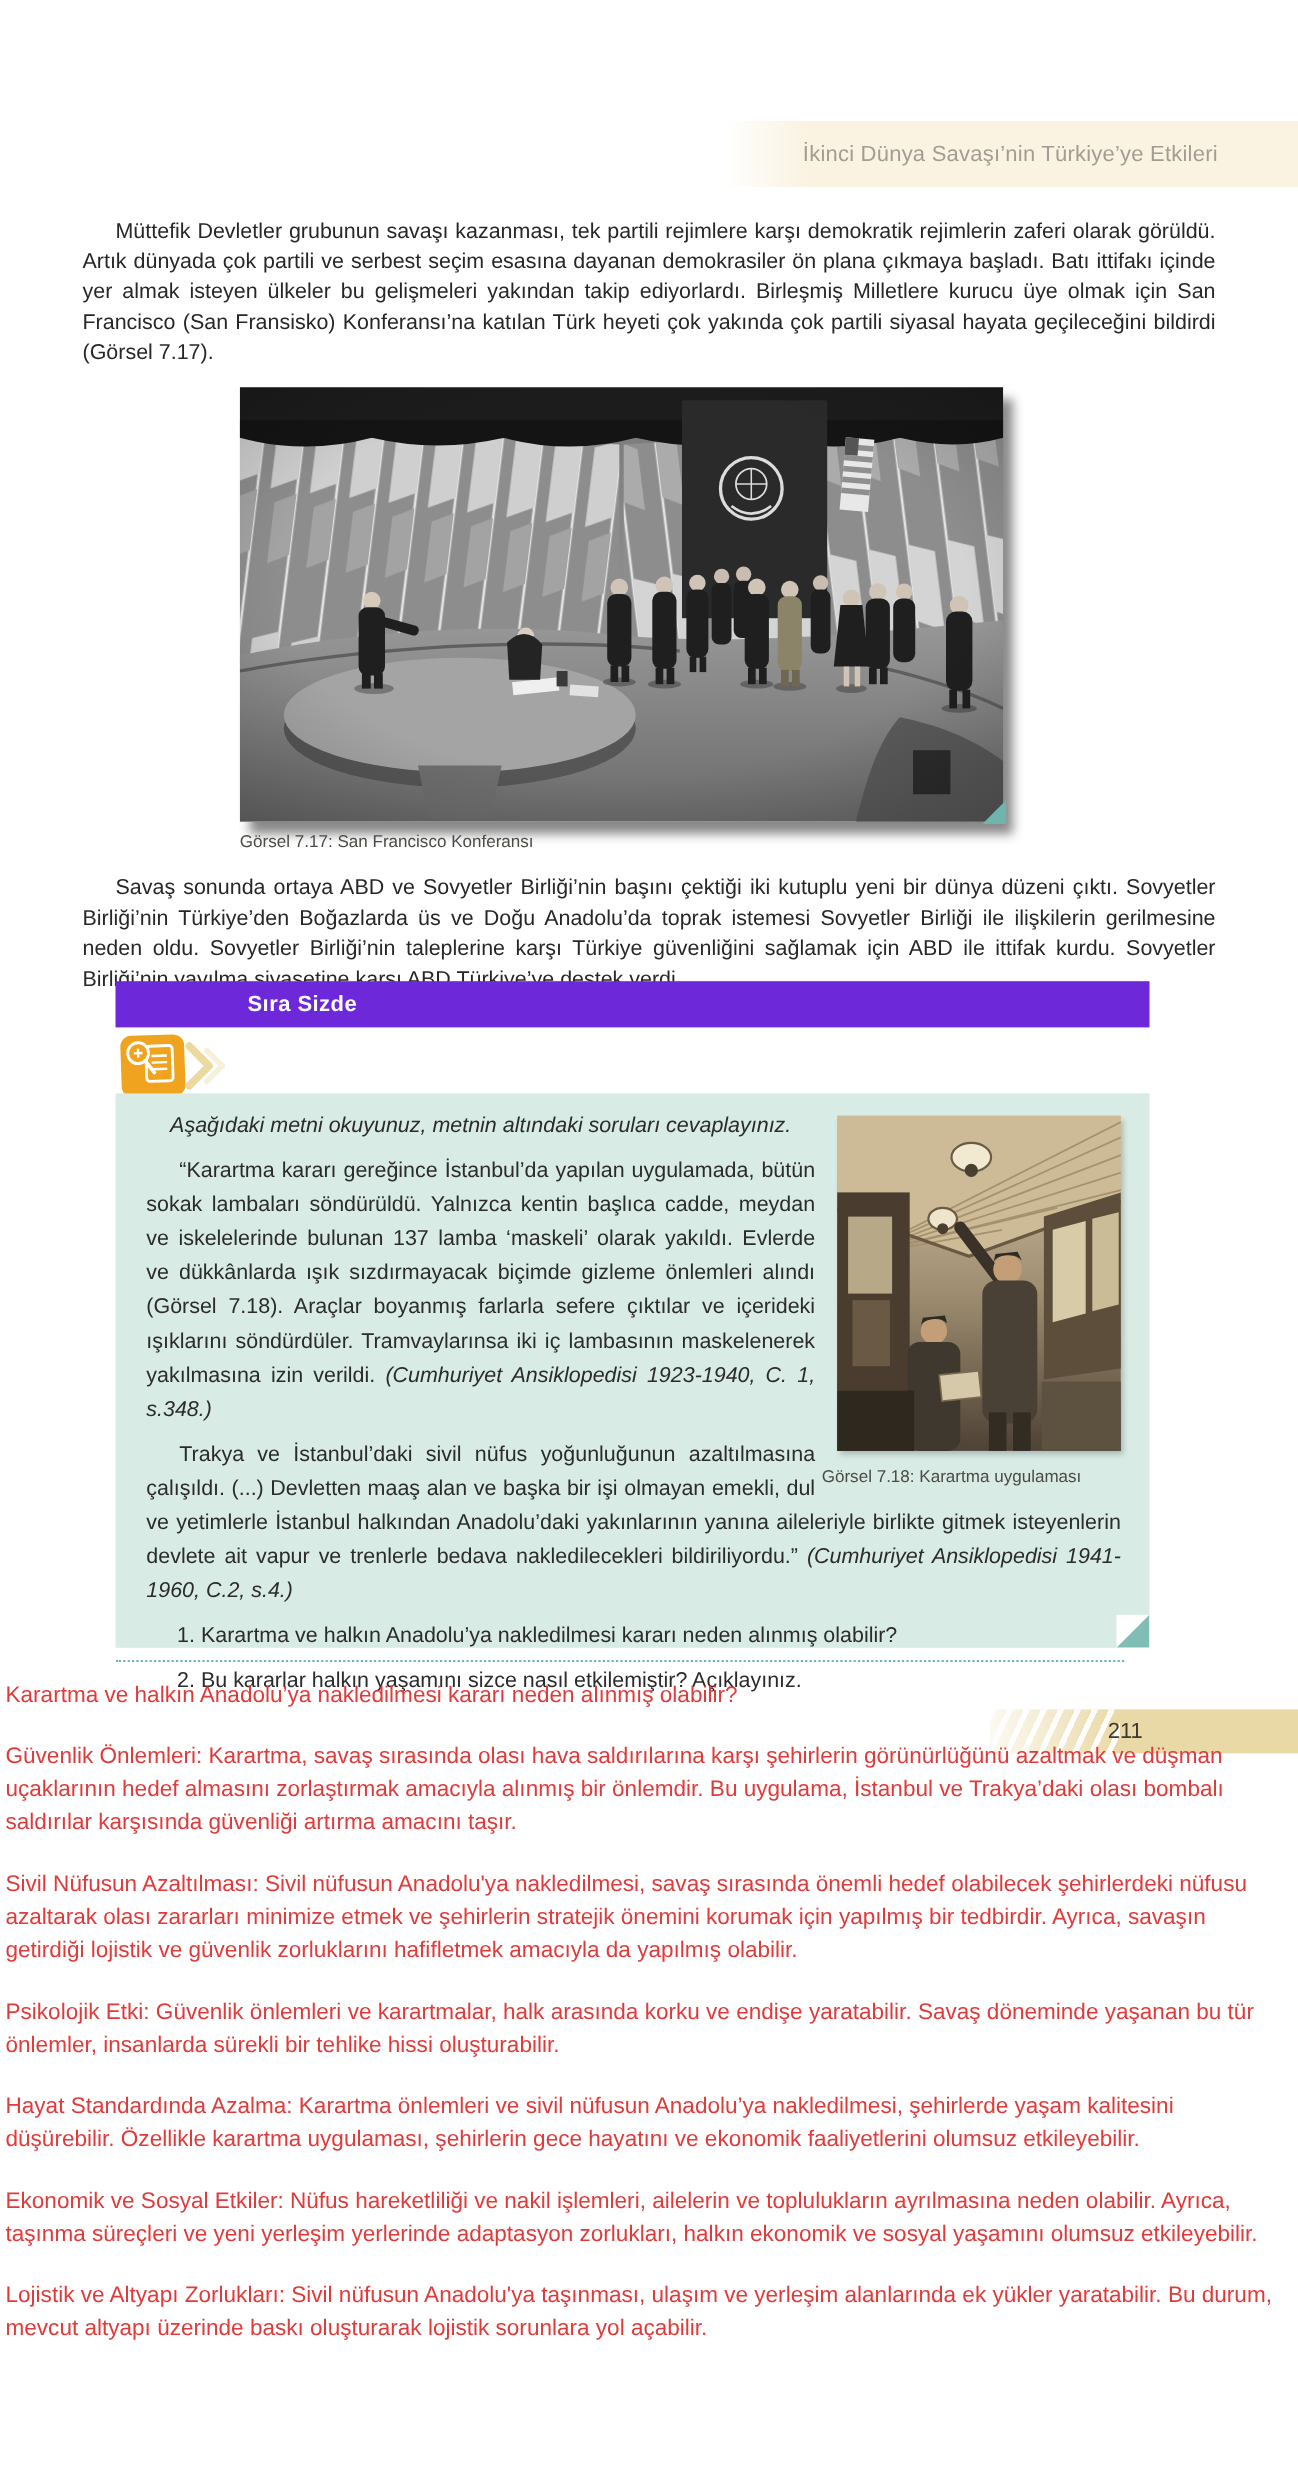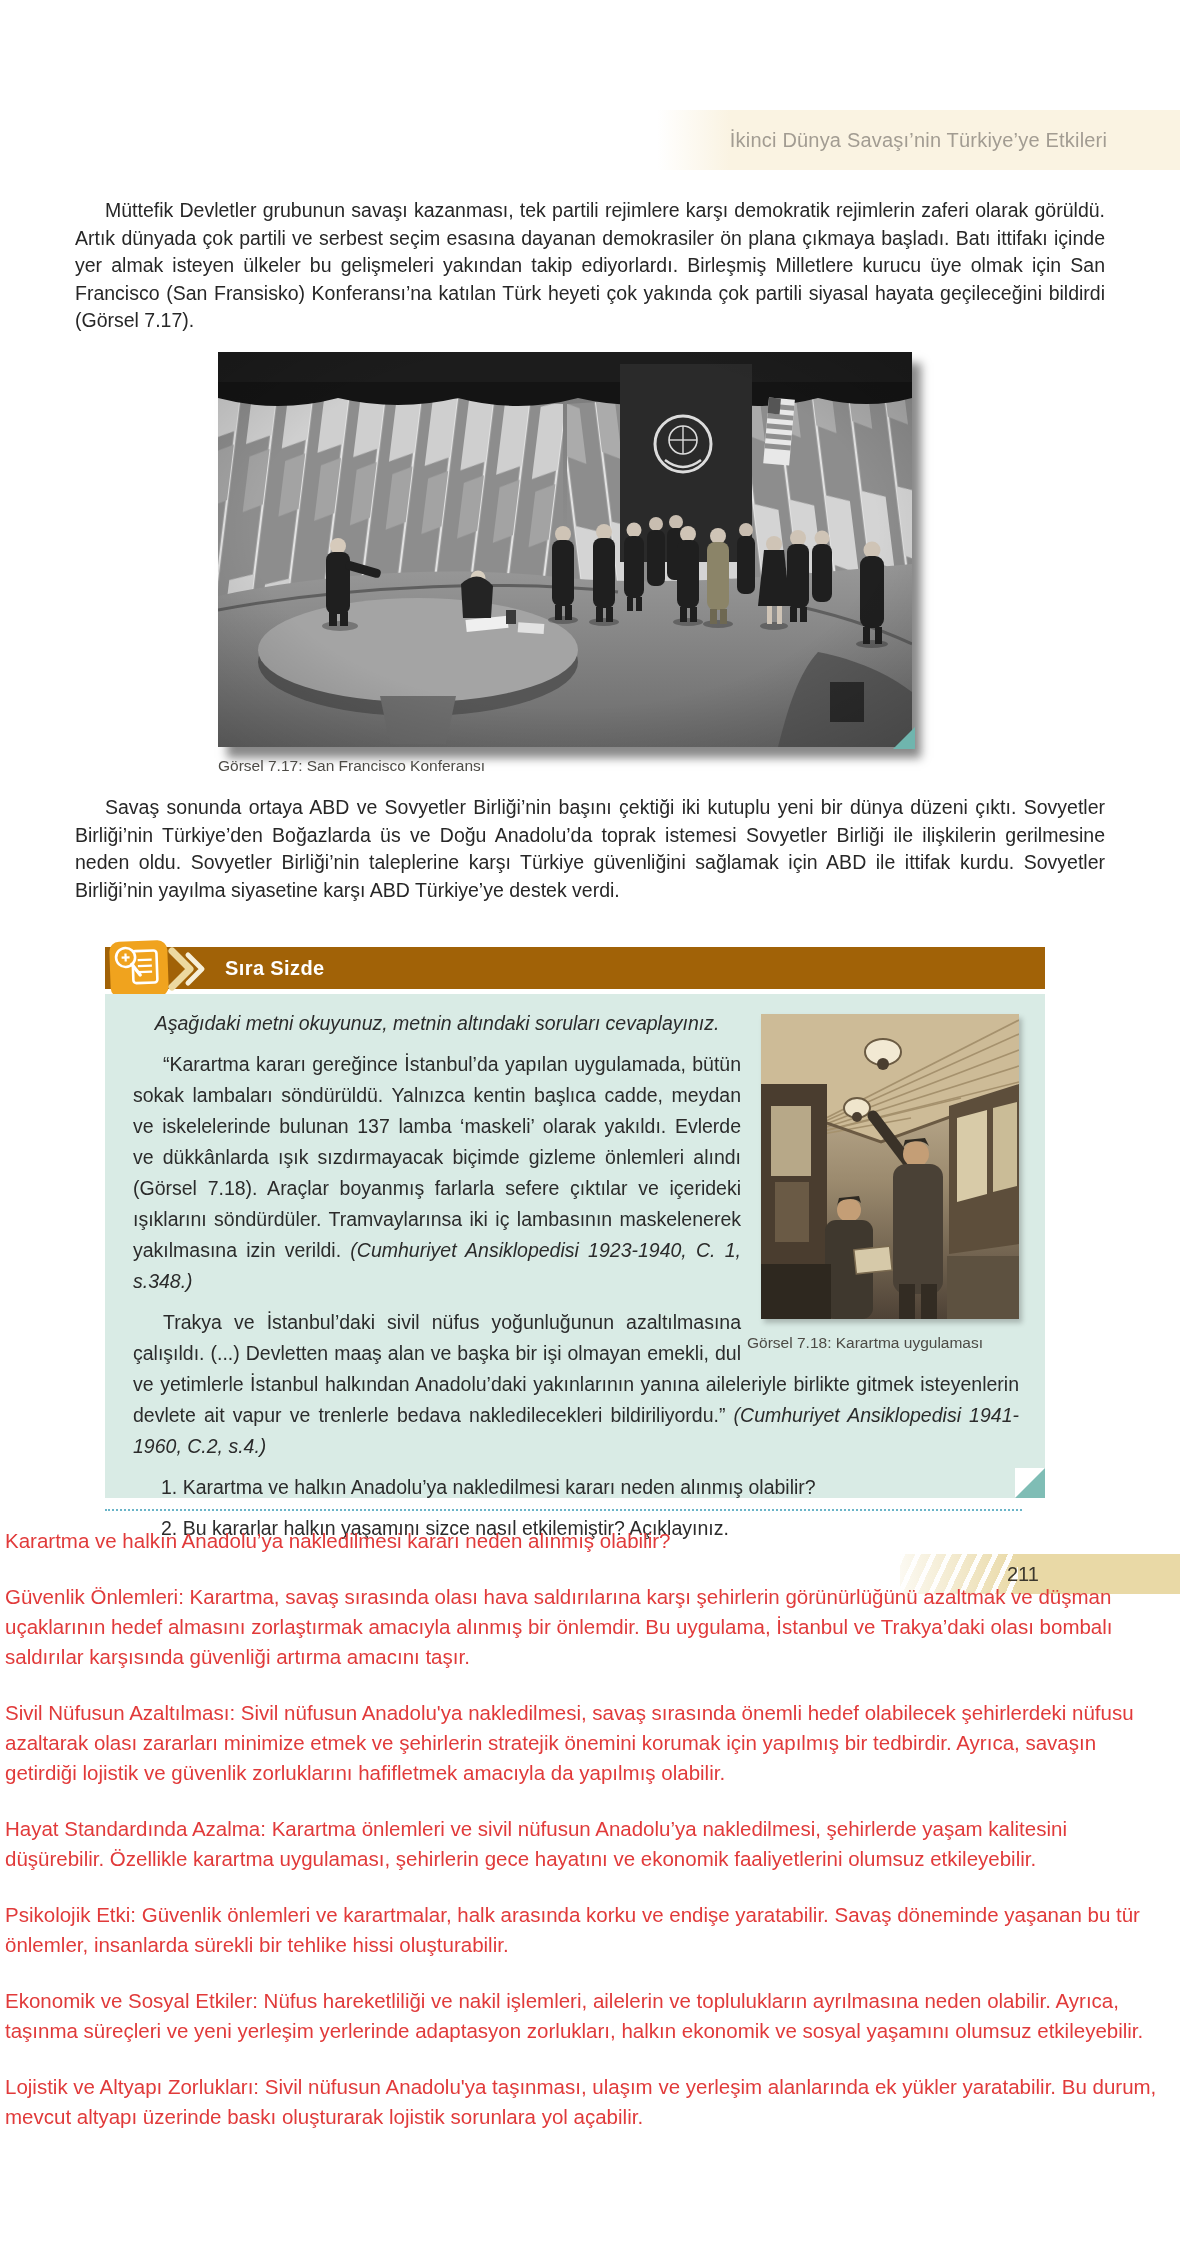--- a/index.html
+++ b/index.html
@@ -21,21 +21,21 @@
   
   #photo717{position:absolute;left:218px;top:352px;width:694px;height:395px;
     box-shadow:9px 11px 9px rgba(20,20,20,.5);}
   #photo717 svg{display:block;}
   #photo717-corner{position:absolute;left:893px;top:727px;width:22px;height:22px;
     background:#6fb5ae;clip-path:polygon(100% 0,0 100%,100% 100%);}
   .caption{position:absolute;color:#4c4a45;font-size:15.5px;margin:0;}
   #cap717{left:218px;top:757px;}
 
   
-  #ss-bar{position:absolute;left:105px;top:947px;width:940px;height:42px;background:#a16207;}
+  #ss-bar{position:absolute;left:105px;top:892px;width:940px;height:42px;background:#6d28d9;}
   #ss-bar .label{display:block;padding-left:120px;line-height:42px;color:#ffffff;
     font-weight:bold;font-size:20px;letter-spacing:.4px;}
   #ss-icon{position:absolute;left:106px;top:937px;width:112px;height:64px;}
 
   
   #box{position:absolute;left:105px;top:994px;width:940px;height:504px;background:#d9ebe5;
     box-sizing:border-box;padding:14px 26px 0 28px;color:#2b2b2b;font-size:19.5px;line-height:31px;}
   #box p{margin:0 0 10px;}
   .intro{text-align:center;font-style:italic;}
   .quote{text-align:justify;text-indent:30px;}
@@ -338,19 +338,19 @@
 
   <div id="badge">
     <div class="stripes"></div>
     <span class="num">211</span>
   </div>
 
   <div id="answers">
     <p>Karartma ve halkın Anadolu’ya nakledilmesi kararı neden alınmış olabilir?</p>
     <p>Güvenlik Önlemleri: Karartma, savaş sırasında olası hava saldırılarına karşı şehirlerin görünürlüğünü azaltmak ve düşman uçaklarının hedef almasını zorlaştırmak amacıyla alınmış bir önlemdir. Bu uygulama, İstanbul ve Trakya’daki olası bombalı saldırılar karşısında güvenliği artırma amacını taşır.</p>
     <p>Sivil Nüfusun Azaltılması: Sivil nüfusun Anadolu'ya nakledilmesi, savaş sırasında önemli hedef olabilecek şehirlerdeki nüfusu azaltarak olası zararları minimize etmek ve şehirlerin stratejik önemini korumak için yapılmış bir tedbirdir. Ayrıca, savaşın getirdiği lojistik ve güvenlik zorluklarını hafifletmek amacıyla da yapılmış olabilir.</p>
+    <p>Psikolojik Etki: Güvenlik önlemleri ve karartmalar, halk arasında korku ve endişe yaratabilir. Savaş döneminde yaşanan bu tür önlemler, insanlarda sürekli bir tehlike hissi oluşturabilir.</p>
     <p>Hayat Standardında Azalma: Karartma önlemleri ve sivil nüfusun Anadolu’ya nakledilmesi, şehirlerde yaşam kalitesini düşürebilir. Özellikle karartma uygulaması, şehirlerin gece hayatını ve ekonomik faaliyetlerini olumsuz etkileyebilir.</p>
-    <p>Psikolojik Etki: Güvenlik önlemleri ve karartmalar, halk arasında korku ve endişe yaratabilir. Savaş döneminde yaşanan bu tür önlemler, insanlarda sürekli bir tehlike hissi oluşturabilir.</p>
     <p>Ekonomik ve Sosyal Etkiler: Nüfus hareketliliği ve nakil işlemleri, ailelerin ve toplulukların ayrılmasına neden olabilir. Ayrıca, taşınma süreçleri ve yeni yerleşim yerlerinde adaptasyon zorlukları, halkın ekonomik ve sosyal yaşamını olumsuz etkileyebilir.</p>
     <p>Lojistik ve Altyapı Zorlukları: Sivil nüfusun Anadolu'ya taşınması, ulaşım ve yerleşim alanlarında ek yükler yaratabilir. Bu durum, mevcut altyapı üzerinde baskı oluşturarak lojistik sorunlara yol açabilir.</p>
   </div>
 
 </div>
 
 </body></html>

